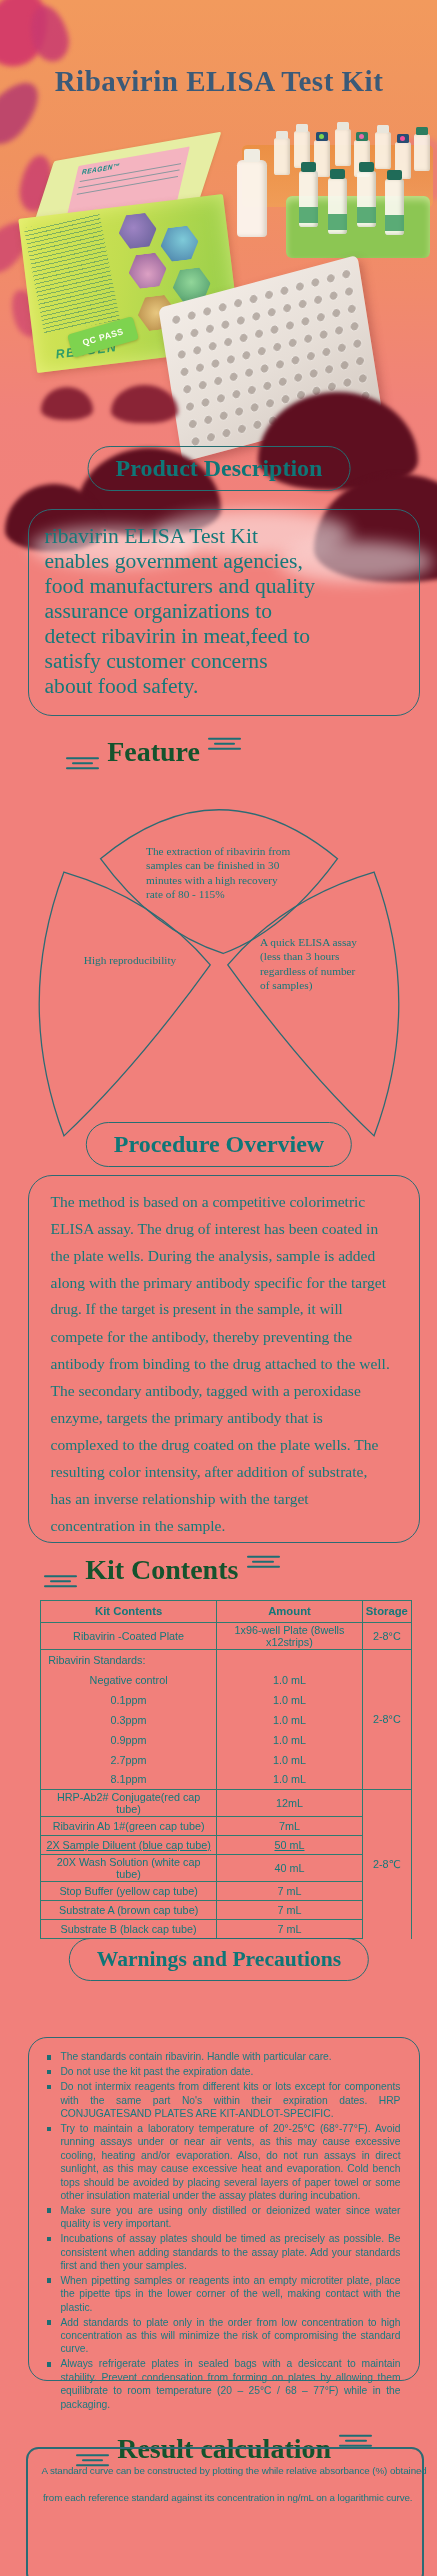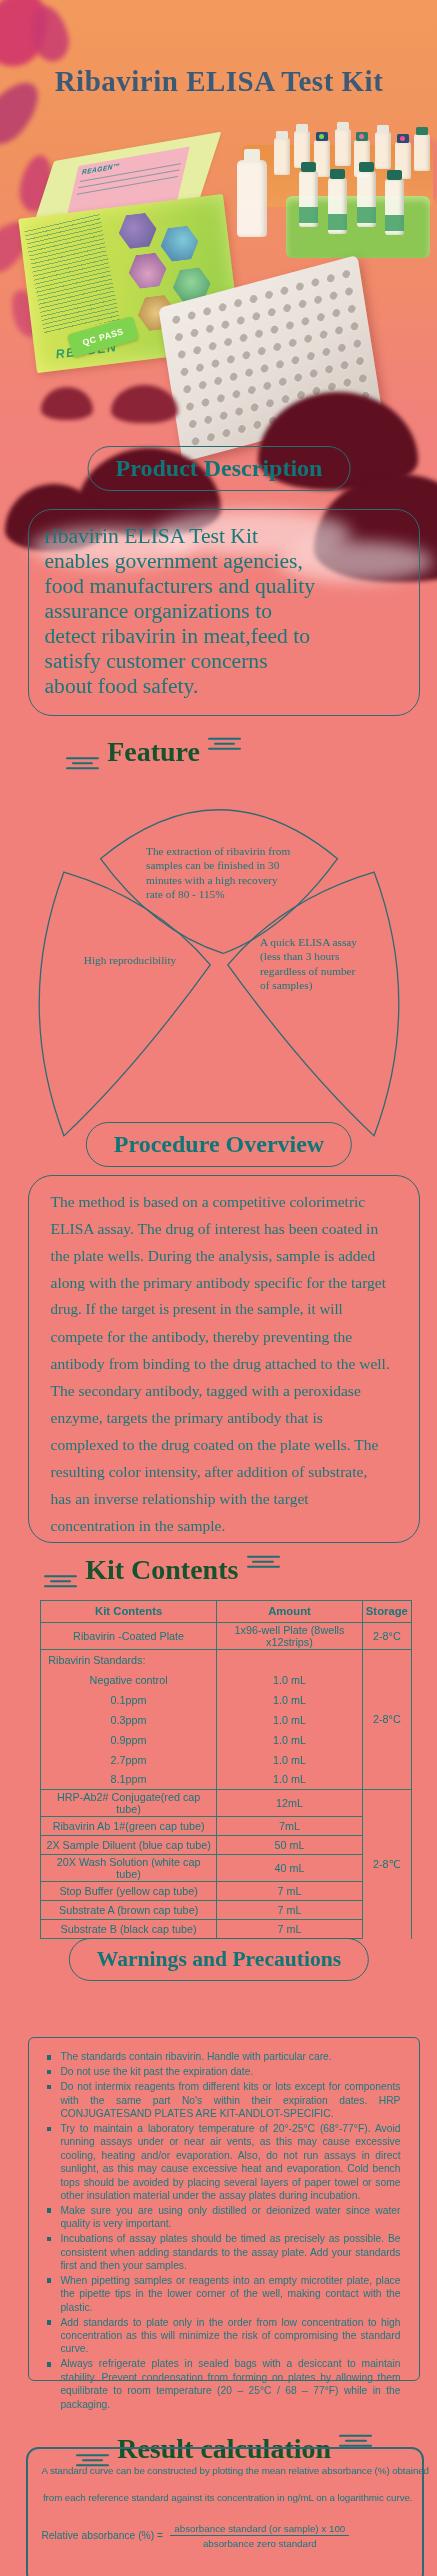--- a/index.html
+++ b/index.html
@@ -102,21 +102,21 @@
   
   #kit-table{position:absolute;left:40px;top:1600px;width:372px;border-collapse:collapse;
         color:#13787a;font-size:10.8px;}
   #kit-table td,#kit-table th{border-left:1px solid #2f7b71;border-right:1px solid #2f7b71;
         text-align:center;padding:1px 3.1px;}
   #kit-table tr.hline td,#kit-table tr.hline th{border-top:1px solid #2f7b71;}
   #kit-table tr.bottom td{border-bottom:1px solid #2f7b71;}
   #kit-table th{font-size:11.3px;}
   #kit-table .left{text-align:left;padding-left:7.2px;}
   
-  #warn-box{left:28px;top:2037px;width:390px;height:342px;border-radius:6px;}
+  #warn-box{left:28px;top:2037px;width:390px;height:342px;border-radius:19px;}
   .warn-item{display:flex;gap:9.3px;margin-bottom:1.5px;}
   .warn-item .sq{flex:0 0 4.6px;width:4.6px;height:4.6px;background:#1d6e74;margin-top:4.6px;}
   .warn-item .wt{flex:1;font-size:10.3px;line-height:13.4px;color:#1a7a80;text-align:justify;}
   
   #result-box{left:26px;top:2447px;width:394px;height:135px;border-radius:12.4px;border-width:2.1px;}
   .rline{position:absolute;white-space:nowrap;font-size:9.8px;color:#16787e;letter-spacing:-0.1px;}
   #formula{position:absolute;left:13.4px;top:72px;display:flex;align-items:center;gap:7.2px;color:#16787e;}
   #formula .lhs{font-size:10.3px;white-space:nowrap;}
   #formula .frac{display:flex;flex-direction:column;align-items:center;}
   #formula .frac .num,#formula .frac .den{font-size:9.8px;white-space:nowrap;padding:1.5px 4.1px;}
@@ -361,21 +361,21 @@
         </tr>
     <tr class="hline" style="height:19px;">
       <td>HRP-Ab2# Conjugate(red cap tube)</td>
       <td>12mL</td>
       <td rowspan="7">2-8℃</td>
     </tr>
     <tr class="hline" style="height:19px;">
           <td>Ribavirin Ab 1#(green cap tube)</td>
           <td>7mL</td>
         </tr>
-    <tr class="hline" style="height:19px;">
+    <tr class="hline" style="height:19px;text-decoration:underline;">
           <td>2X Sample Diluent (blue cap tube)</td>
           <td>50 mL</td>
         </tr>
     <tr class="hline" style="height:19px;">
           <td>20X Wash Solution (white cap tube)</td>
           <td>40 mL</td>
         </tr>
     <tr class="hline" style="height:19px;">
           <td>Stop Buffer (yellow cap tube)</td>
           <td>7 mL</td>
@@ -444,26 +444,18 @@
       </div>
     <div class="htext">Result calculation</div>
     <div class="lines right">
         <i></i>
         <i></i>
         <i></i>
       </div>
   </div>
 
   <div class="roundbox" id="result-box">
-    <div class="rline" style="left:13.4px;top:15.5px;">A standard curve can be constructed by plotting the mean relative absorbance (%) obtained</div>
+    <div class="rline" style="left:13.4px;top:15.5px;">A standard curve can be constructed by plotting the while relative absorbance (%) obtained</div>
     <div class="rline" style="left:15px;top:43px;">from each reference standard against its concentration in ng/mL on a logarithmic curve.</div>
-    <div id="formula">
-      <span class="lhs">Relative absorbance (%) =</span>
-      <span class="frac">
-        <span class="num">absorbance standard (or sample) x 100</span>
-        <span class="bar"></span>
-        <span class="den">absorbance zero standard</span>
-      </span>
-    </div>
   </div>
 
 </div>
 
 
 </body></html>

